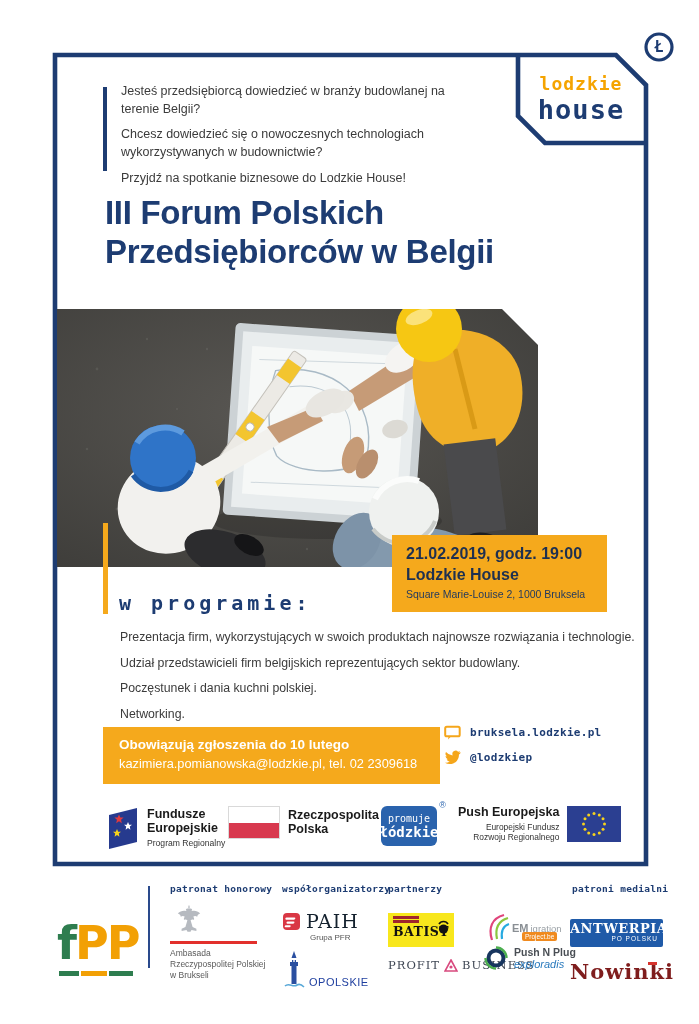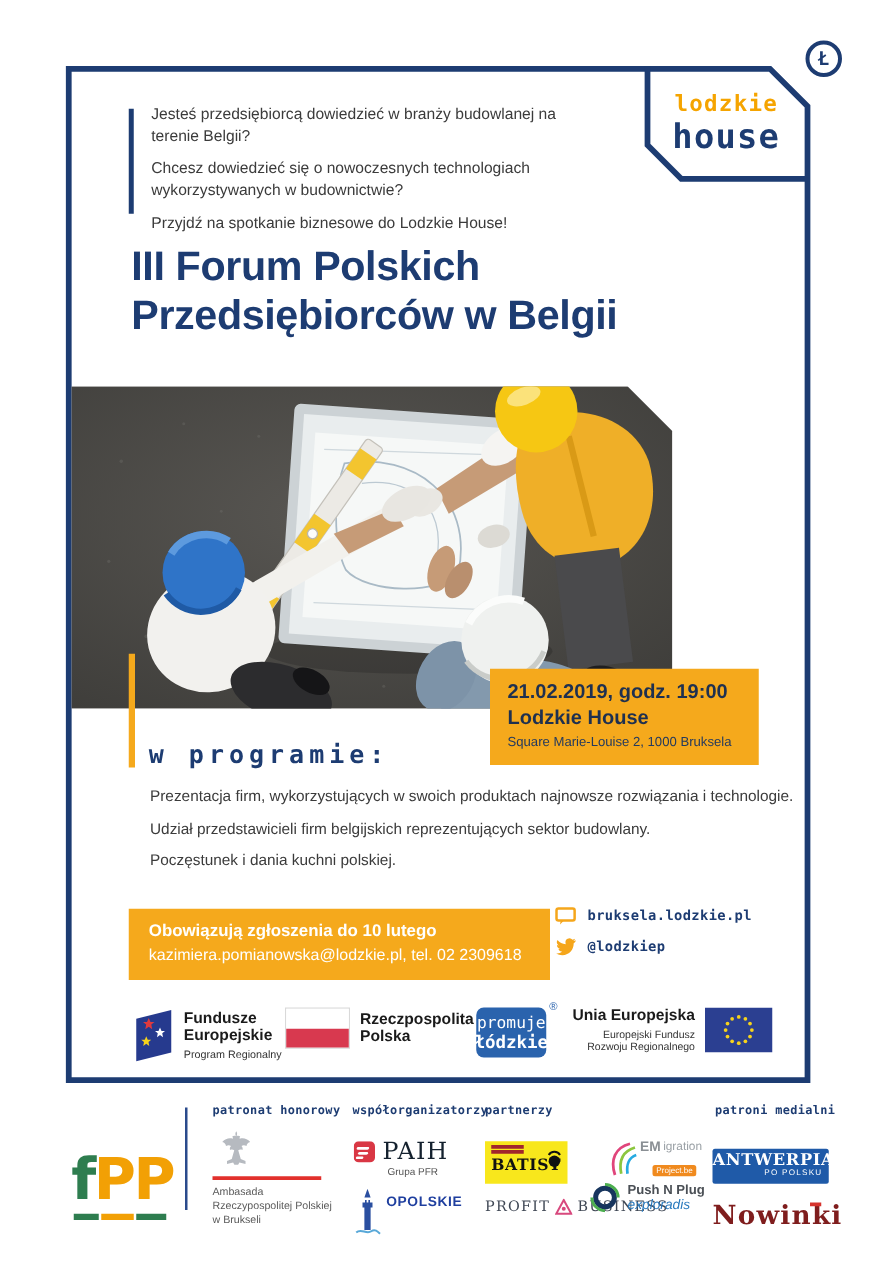--- a/index.html
+++ b/index.html
@@ -50,51 +50,51 @@
   .social .lbl{font-size:11px;letter-spacing:.3px}
 
   
   .fund{top:806px;display:flex;align-items:center;gap:8px}
   .fund .t1{font-size:12.5px;font-weight:bold;color:#1a1a1a;line-height:1.08}
   .fund .t2{font-size:8.6px;color:#333;margin-top:3px}
   .plflag{width:52px;height:33px;border:1px solid #d9d9d9}
   .plflag .w{height:50%;background:#fff}
   .plflag .r{height:50%;background:#d8394f}
   .lodz-tag{width:56px;height:40px;background:#2a63ad;border-radius:6px;display:flex;flex-direction:column;align-items:center;justify-content:center;position:relative}
-  .lodz-tag .p1{font-size:13px;color:#fff;font-family:"DejaVu Sans Mono",monospace}
+  .lodz-tag .p1{font-size:10px;color:#fff;font-family:"DejaVu Sans Mono",monospace}
   .lodz-tag .p2{font-size:14px;color:#fff;font-weight:bold;font-family:"DejaVu Sans Mono",monospace}
   .lodz-tag .reg{position:absolute;right:-9px;top:-6px;font-size:9px;color:#2a63ad}
   .eu-txt{text-align:right}
   .eu-txt .t1{font-size:12.5px;font-weight:bold;color:#1a1a1a}
   .eu-txt .t2{font-size:8.4px;color:#333;line-height:1.25;margin-top:2px}
 
   
   .fpp{left:57px;top:916px;font-weight:900;font-size:46px;letter-spacing:-2px;font-family:"DejaVu Sans",sans-serif}
   .fpp .f{color:#2e7d4f}
   .fpp .pp{color:#f2a005}
   .fpp-strip{left:59px;top:971px;display:flex;gap:2px}
   .fpp-strip i{display:block;height:5px}
   .fdiv{left:148px;top:886px;width:2px;height:82px;background:#2a4a8c}
   .fhead{top:883px;font-size:9.5px;letter-spacing:.3px}
   .amb-line{left:170px;top:941px;width:87px;height:3px;background:#e2302c}
   .amb-txt{left:170px;top:948px;font-size:8.5px;color:#5a5a5a;line-height:1.3}
   .paih{left:283px;top:910px;display:flex;align-items:center;gap:6px}
   .paih .word{font-family:"DejaVu Serif",serif;font-size:19px;color:#14212e;letter-spacing:1px}
   .paih-sub{left:310px;top:933px;font-size:8px;color:#555}
   .opolskie{left:283px;top:950px;display:flex;align-items:flex-end;gap:4px}
-  .opolskie .word{font-size:11px;font-weight:bold;color:#1f3f9f;letter-spacing:.5px;margin-bottom:24px}
+  .opolskie .word{font-size:11px;font-weight:normal;color:#1f3f9f;letter-spacing:.5px;margin-bottom:4px}
   .batist{left:388px;top:913px;width:66px;height:34px;background:#f8e71c;padding:3px 4px 0 5px;position:relative}
   .batist .bars i{display:block;width:26px;height:2.5px;background:#a1262c;margin-bottom:1.5px}
   .batist .word{font-size:12.5px;font-weight:900;color:#111;letter-spacing:.5px;font-family:"DejaVu Serif",serif}
-  .emig{left:484px;top:912px;display:flex;align-items:flex-start;gap:2px}
+  .emig{left:484px;top:912px;display:flex;align-items:center;gap:2px}
   .emig .em{font-size:11px;font-weight:bold;color:#8a8f94}
   .emig .rest{font-size:9.5px;color:#9aa0a5}
   .emig-chip{left:522px;top:932px;background:#f08a1e;color:#fff;font-size:6.5px;padding:1px 3px;border-radius:2px}
   .profit{left:388px;top:958px;display:flex;align-items:center;gap:4px;font-family:"DejaVu Serif",serif;font-size:11.5px;color:#3f4754;letter-spacing:1px}
-  .pnp{left:472px;top:946px;display:flex;gap:6px;align-items:flex-start}
+  .pnp{left:484px;top:946px;display:flex;gap:6px;align-items:flex-start}
   .pnp .t1{font-size:10.5px;font-weight:bold;color:#4a4f55}
   .pnp .t2{font-size:11px;color:#2879bd;font-style:italic}
   .antwerpia{left:570px;top:919px;width:93px;height:28px;background:#1f5aa8;border-radius:2px;padding-top:3px;text-align:center}
   .antwerpia .a1{font-family:"DejaVu Serif",serif;font-weight:bold;color:#fff;font-size:13px;letter-spacing:.5px;line-height:1}
   .antwerpia .a2{font-size:6.5px;color:#fff;text-align:right;margin-right:5px;letter-spacing:1px}
   .nowinki{left:570px;top:959px;font-family:"DejaVu Serif",serif;font-weight:bold;font-size:21px;color:#7f1d1d;letter-spacing:1px}
   .nowinki-accent{left:648px;top:962px;width:9px;height:3px;background:#d6332d}
 </style>
 </head>
 <body>
@@ -213,20 +213,21 @@
     <div class="dt">21.02.2019, godz. 19:00</div>
     <div class="venue">Lodzkie House</div>
     <div class="addr">Square Marie-Louise 2, 1000 Bruksela</div>
   </div>
 
   <div class="abs mono prog-head">w programie:</div>
   <ul class="abs prog-list">
     <li>Prezentacja firm, wykorzystujących w swoich produktach najnowsze rozwiązania i technologie.</li>
     <li>Udział przedstawicieli firm belgijskich reprezentujących sektor budowlany.</li>
     <li>Poczęstunek i dania kuchni polskiej.</li>
+    <li>Networking.</li>
   </ul>
 
   <div class="abs reg-box">
     <div class="l1"><span>Obowiązują zgłoszenia do </span><b>10 lutego</b></div>
     <div class="l2">kazimiera.pomianowska@lodzkie.pl, tel. 02 2309618</div>
   </div>
 
   <div class="abs social">
     <div class="row">
       <svg width="17" height="16" viewBox="0 0 17 16">
@@ -271,21 +272,21 @@
   <div class="abs fund" style="left:381px">
     <div class="lodz-tag">
       <span class="p1">promuje</span>
       <span class="p2">łódzkie</span>
       <span class="reg">®</span>
     </div>
   </div>
 
   <div class="abs fund" style="left:458px">
     <div class="eu-txt">
-      <div class="t1">Unia Europejska</div>
+      <div class="t1">Push Europejska</div>
       <div class="t2"><span>Europejski Fundusz</span><br><span>Rozwoju Regionalnego</span></div>
     </div>
     <svg width="54" height="36" viewBox="0 0 54 36">
       <rect width="54" height="36" fill="#2b3f91"></rect>
       <g fill="#f7d31b">
         <circle cx="27" cy="7.5" r="1.5"></circle>
           <circle cx="32.3" cy="9" r="1.5"></circle>
           <circle cx="36" cy="12.8" r="1.5"></circle>
         <circle cx="37.5" cy="18" r="1.5"></circle>
           <circle cx="36" cy="23.2" r="1.5"></circle>

